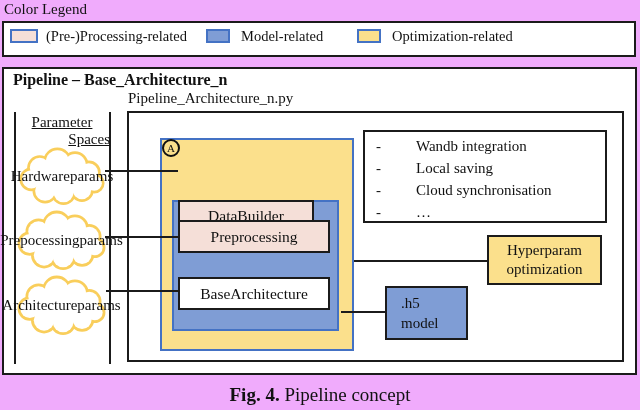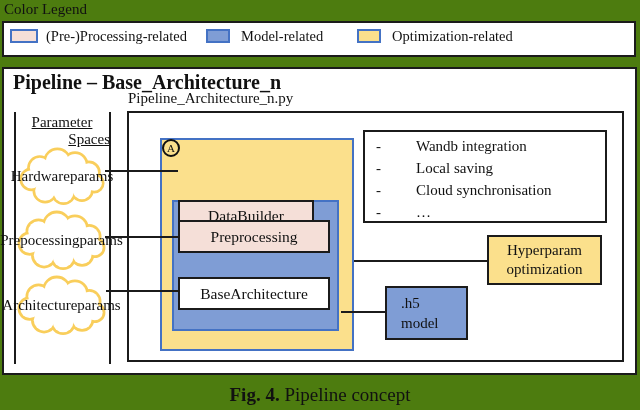--- a/index.html
+++ b/index.html
@@ -1,17 +1,17 @@
 <!DOCTYPE html>
 <html><head>
 <meta charset="utf-8">
 <style>
   html,body{margin:0;padding:0;background:#fff;}
   #figure{
-    position:relative;width:640px;height:410px;background:#4d7c0f;
+    position:relative;width:640px;height:410px;background:#f0abfc;
     font-family:"Liberation Serif","DejaVu Serif",serif;color:#111;overflow:hidden;
   }
   .abs{position:absolute;box-sizing:border-box;}
   .bx{position:absolute;box-sizing:border-box;border:2px solid #1b1b1b;background:#ffffff;}
   .blueb{border-color:#4472C4;}
   .hline{position:absolute;height:2px;background:#1b1b1b;}
   .vline{position:absolute;width:2px;background:#1b1b1b;}
   .lbl{position:absolute;white-space:nowrap;}
   .cblock{display:flex;align-items:center;justify-content:center;text-align:center;}
   .peach{background:#F5DFD8;}
@@ -80,21 +80,21 @@
   <div class="legend-swatch peach" style="left:10px;top:29px;width:28px;height:14px;"></div>
   <div class="lbl" style="left:46px;top:28px;font-size:14.5px;">(Pre-)Processing-related</div>
 
   <div class="legend-swatch blue" style="left:206px;top:29px;width:24px;height:14px;"></div>
   <div class="lbl" style="left:241px;top:28px;font-size:14.5px;">Model-related</div>
 
   <div class="legend-swatch yellow" style="left:357px;top:29px;width:24px;height:14px;"></div>
   <div class="lbl" style="left:392px;top:28px;font-size:14.5px;">Optimization-related</div>
 
   <div class="bx" style="left:2px;top:67px;width:635px;height:308px;"></div>
-  <div class="lbl" style="left:13px;top:71px;font-size:20px;font-weight:bold;">Pipeline – Base_Architecture_n</div>
+  <div class="lbl" style="left:13px;top:71px;font-size:16px;font-weight:bold;">Pipeline – Base_Architecture_n</div>
   <div class="lbl" style="left:128px;top:90px;font-size:15px;">Pipeline_Architecture_n.py</div>
 
   <div class="bx" style="left:127px;top:111px;width:497px;height:251px;"></div>
 
   <div class="vline" style="left:14px;top:112px;height:252px;"></div>
   <div class="vline" style="left:109px;top:112px;height:252px;"></div>
   <div class="abs" style="left:14px;top:114px;width:96px;text-align:center;font-size:15px;line-height:17px;">
     <div style="text-decoration:underline;">Parameter</div>
     <div style="text-decoration:underline;text-align:right;">Spaces</div>
   </div>

